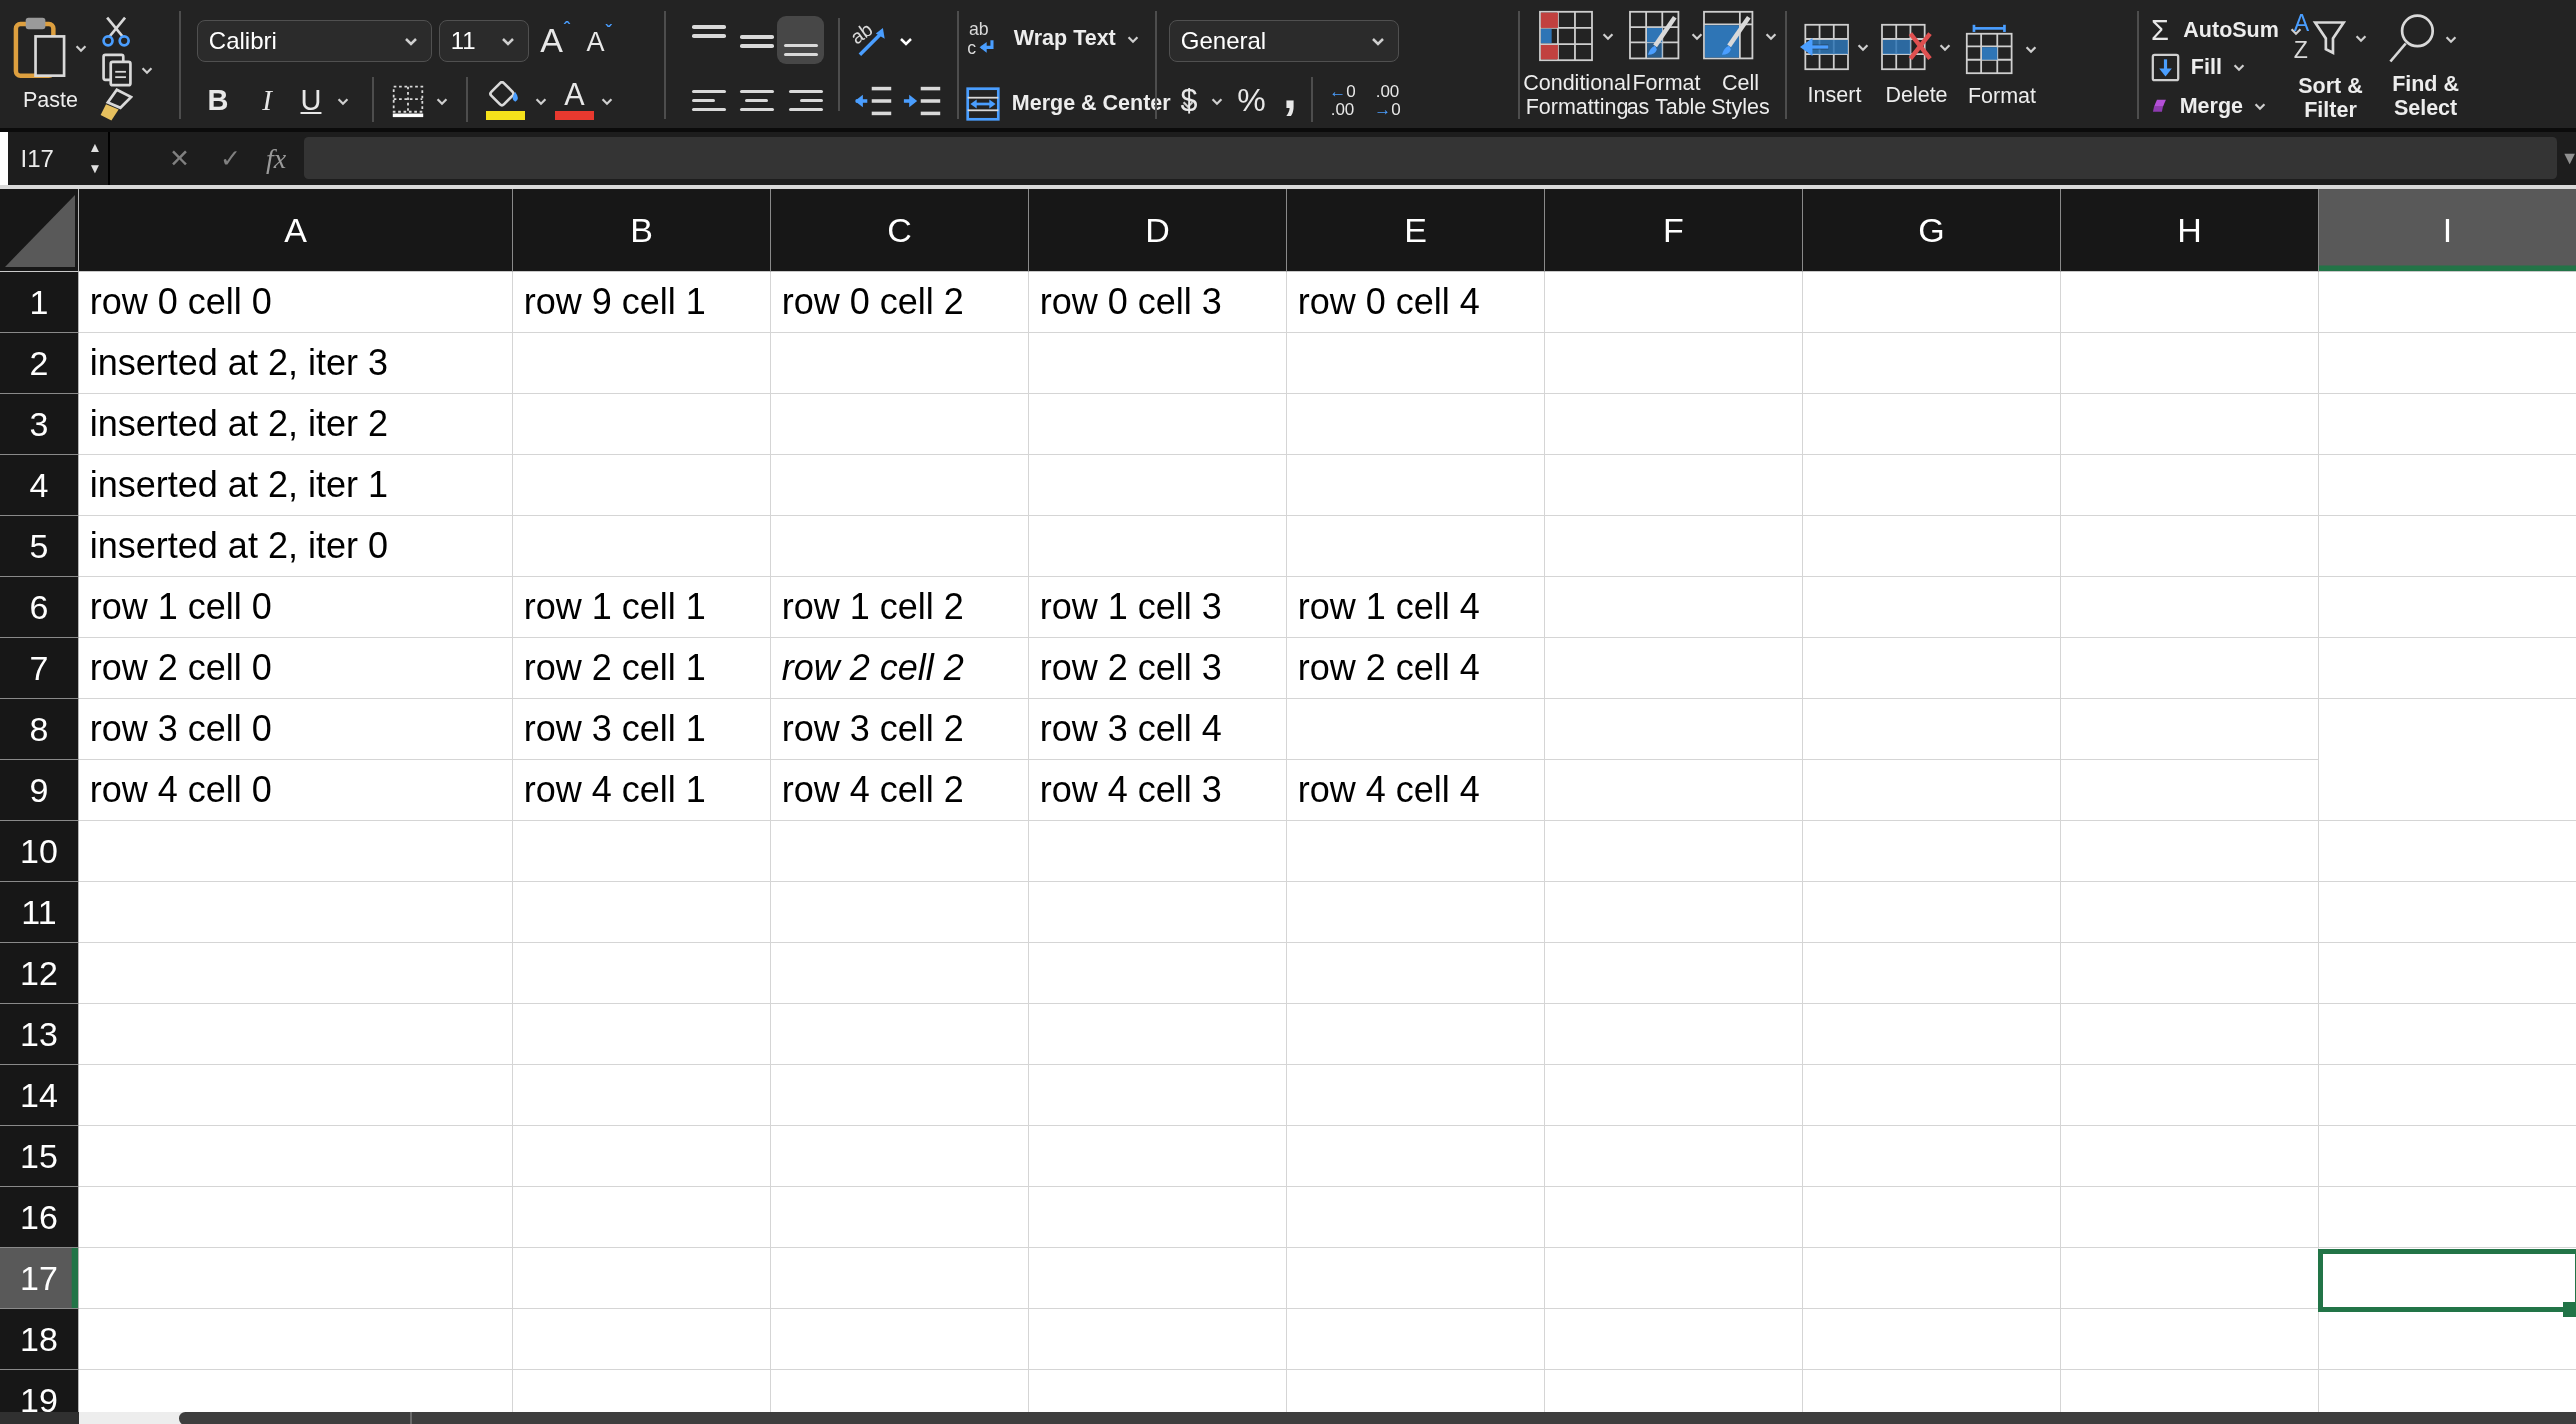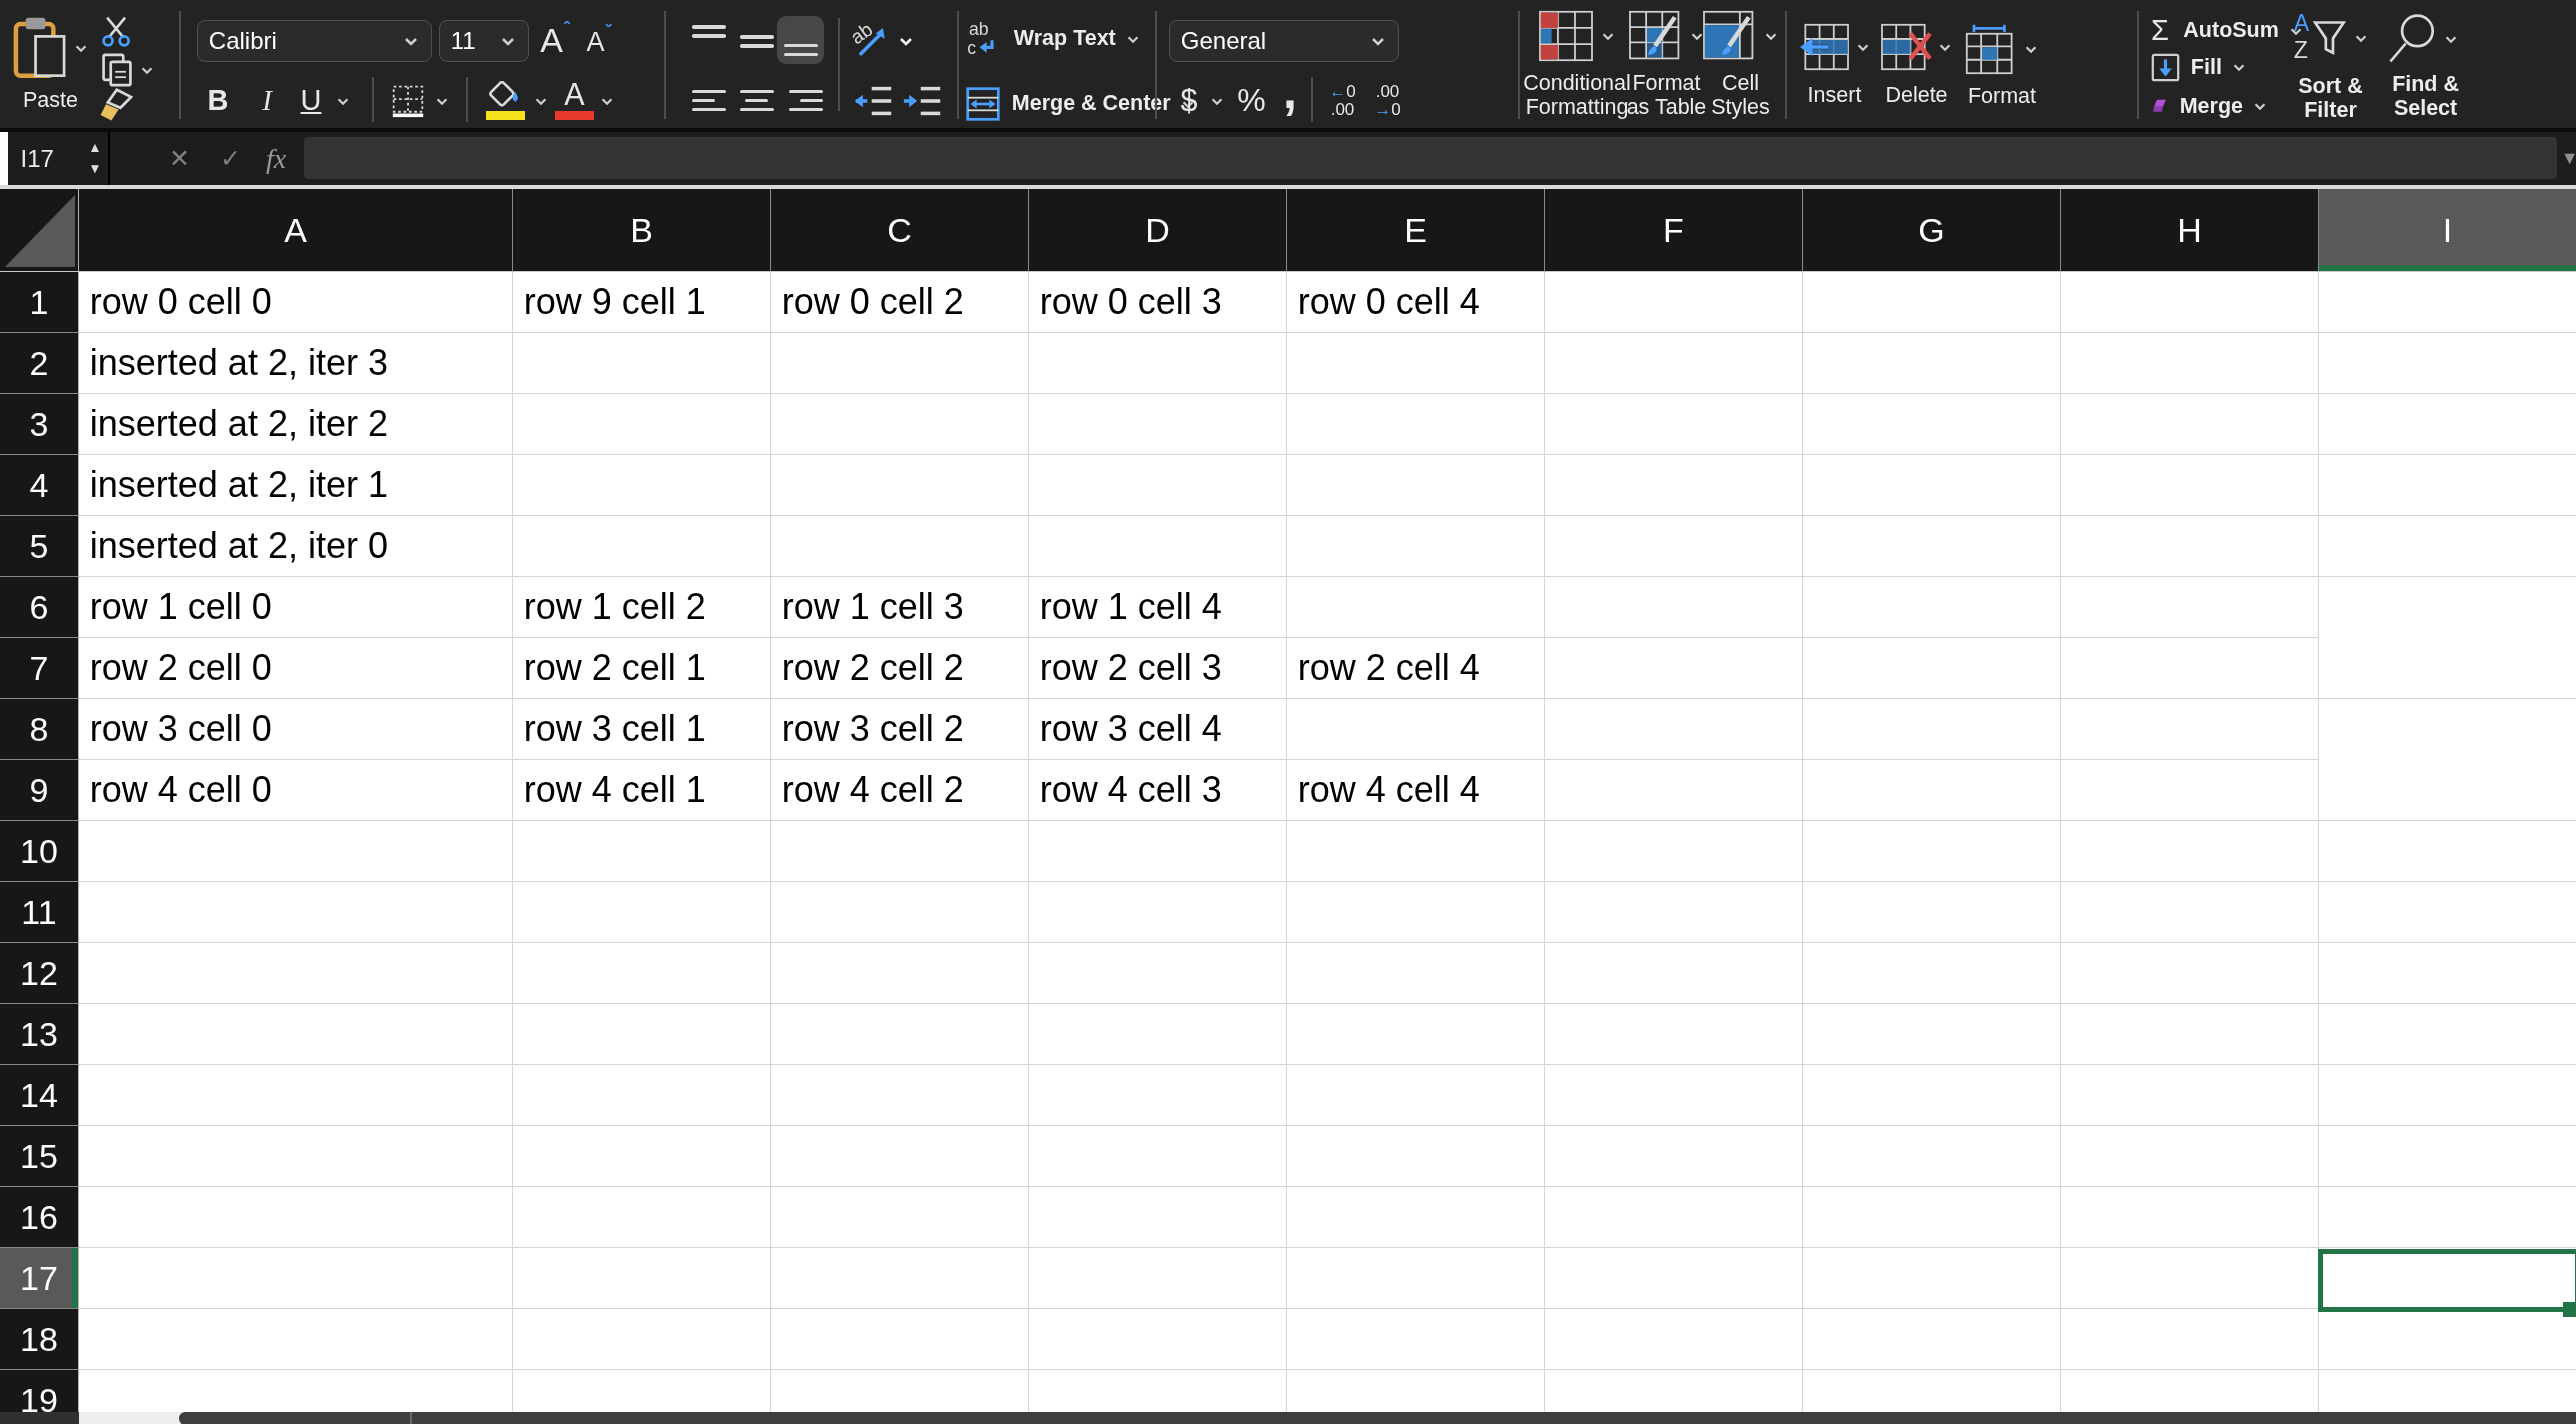--- a/index.html
+++ b/index.html
@@ -646,33 +646,34 @@
           <div class="cell" style="width: 258px;"></div>
           <div class="cell" style="width: 258px;"></div>
           <div class="cell" style="width: 258px;"></div>
           <div class="cell" style="width: 258px;"></div>
           <div class="cell" style="width: 258px;"></div>
           <div class="cell" style="width: 258px;"></div>
         </div>
         <div class="grid-row">
           <div class="rowhdr">6</div>
           <div class="cell" style="width: 434px;">row 1 cell 0</div>
+          <div class="cell" style="width: 258px;">row 1 cell 1</div>
           <div class="cell" style="width: 258px;">row 1 cell 2</div>
           <div class="cell" style="width: 258px;">row 1 cell 3</div>
           <div class="cell" style="width: 258px;">row 1 cell 4</div>
           <div class="cell" style="width: 258px;"></div>
           <div class="cell" style="width: 258px;"></div>
           <div class="cell" style="width: 258px;"></div>
           <div class="cell" style="width: 258px;"></div>
         </div>
         <div class="grid-row">
           <div class="rowhdr">7</div>
           <div class="cell" style="width: 434px;">row 2 cell 0</div>
           <div class="cell" style="width: 258px;">row 2 cell 1</div>
-          <div class="cell" style="width: 258px;">row 2 cell 2</div>
+          <div class="cell" style="width: 258px; font-style: italic;">row 2 cell 2</div>
           <div class="cell" style="width: 258px;">row 2 cell 3</div>
           <div class="cell" style="width: 258px;">row 2 cell 4</div>
           <div class="cell" style="width: 258px;"></div>
           <div class="cell" style="width: 258px;"></div>
           <div class="cell" style="width: 258px;"></div>
           <div class="cell" style="width: 258px;"></div>
         </div>
         <div class="grid-row">
           <div class="rowhdr">8</div>
           <div class="cell" style="width: 434px;">row 3 cell 0</div>

